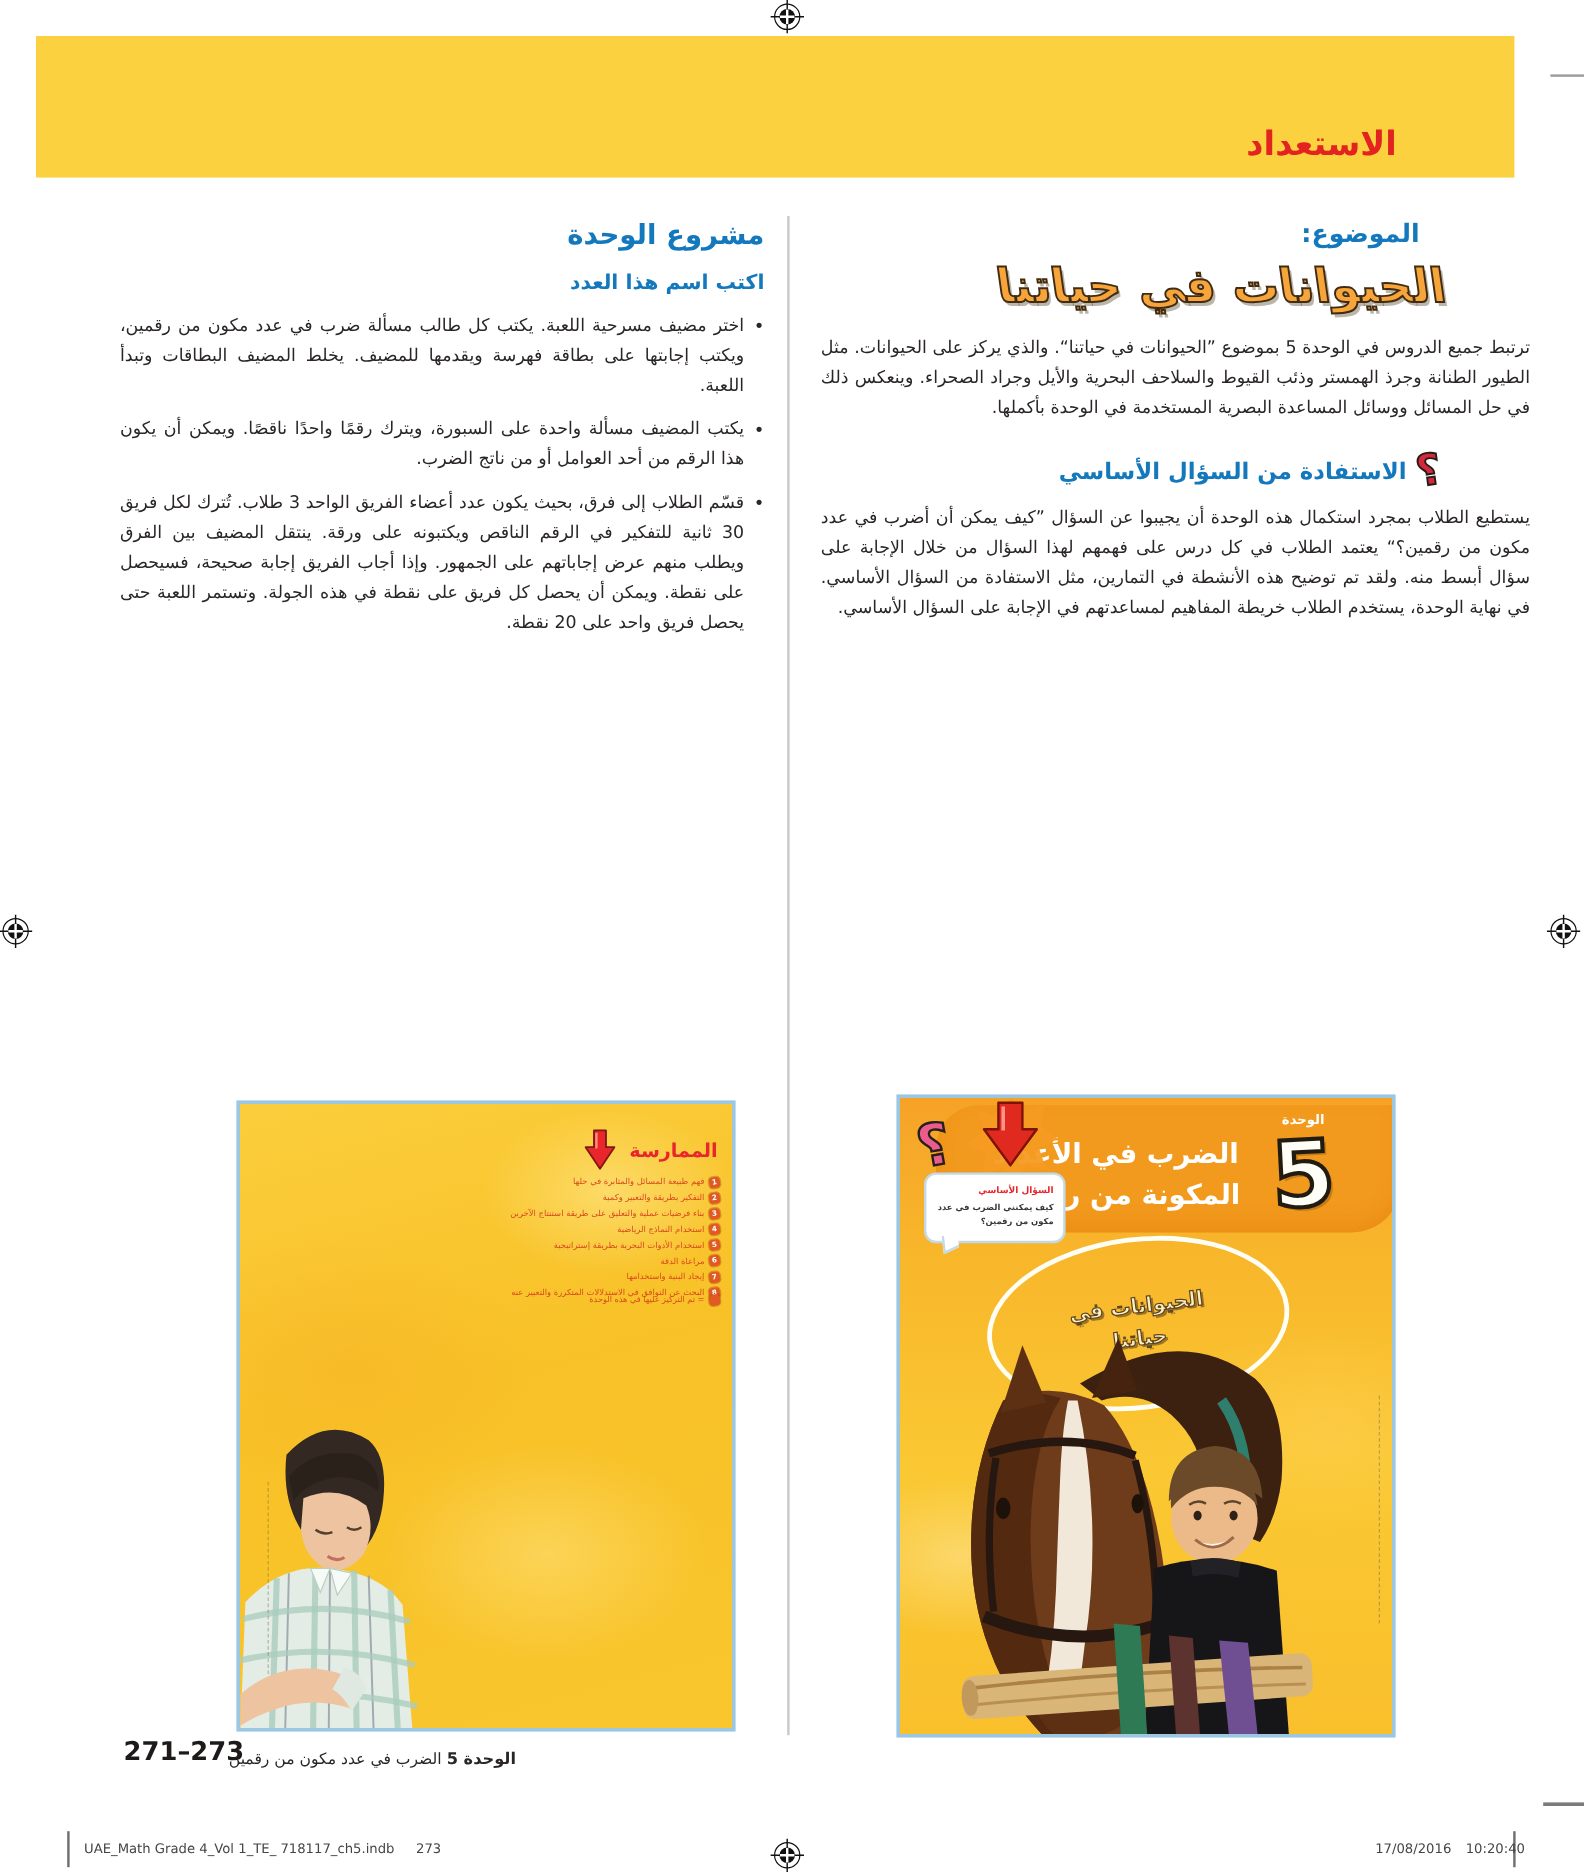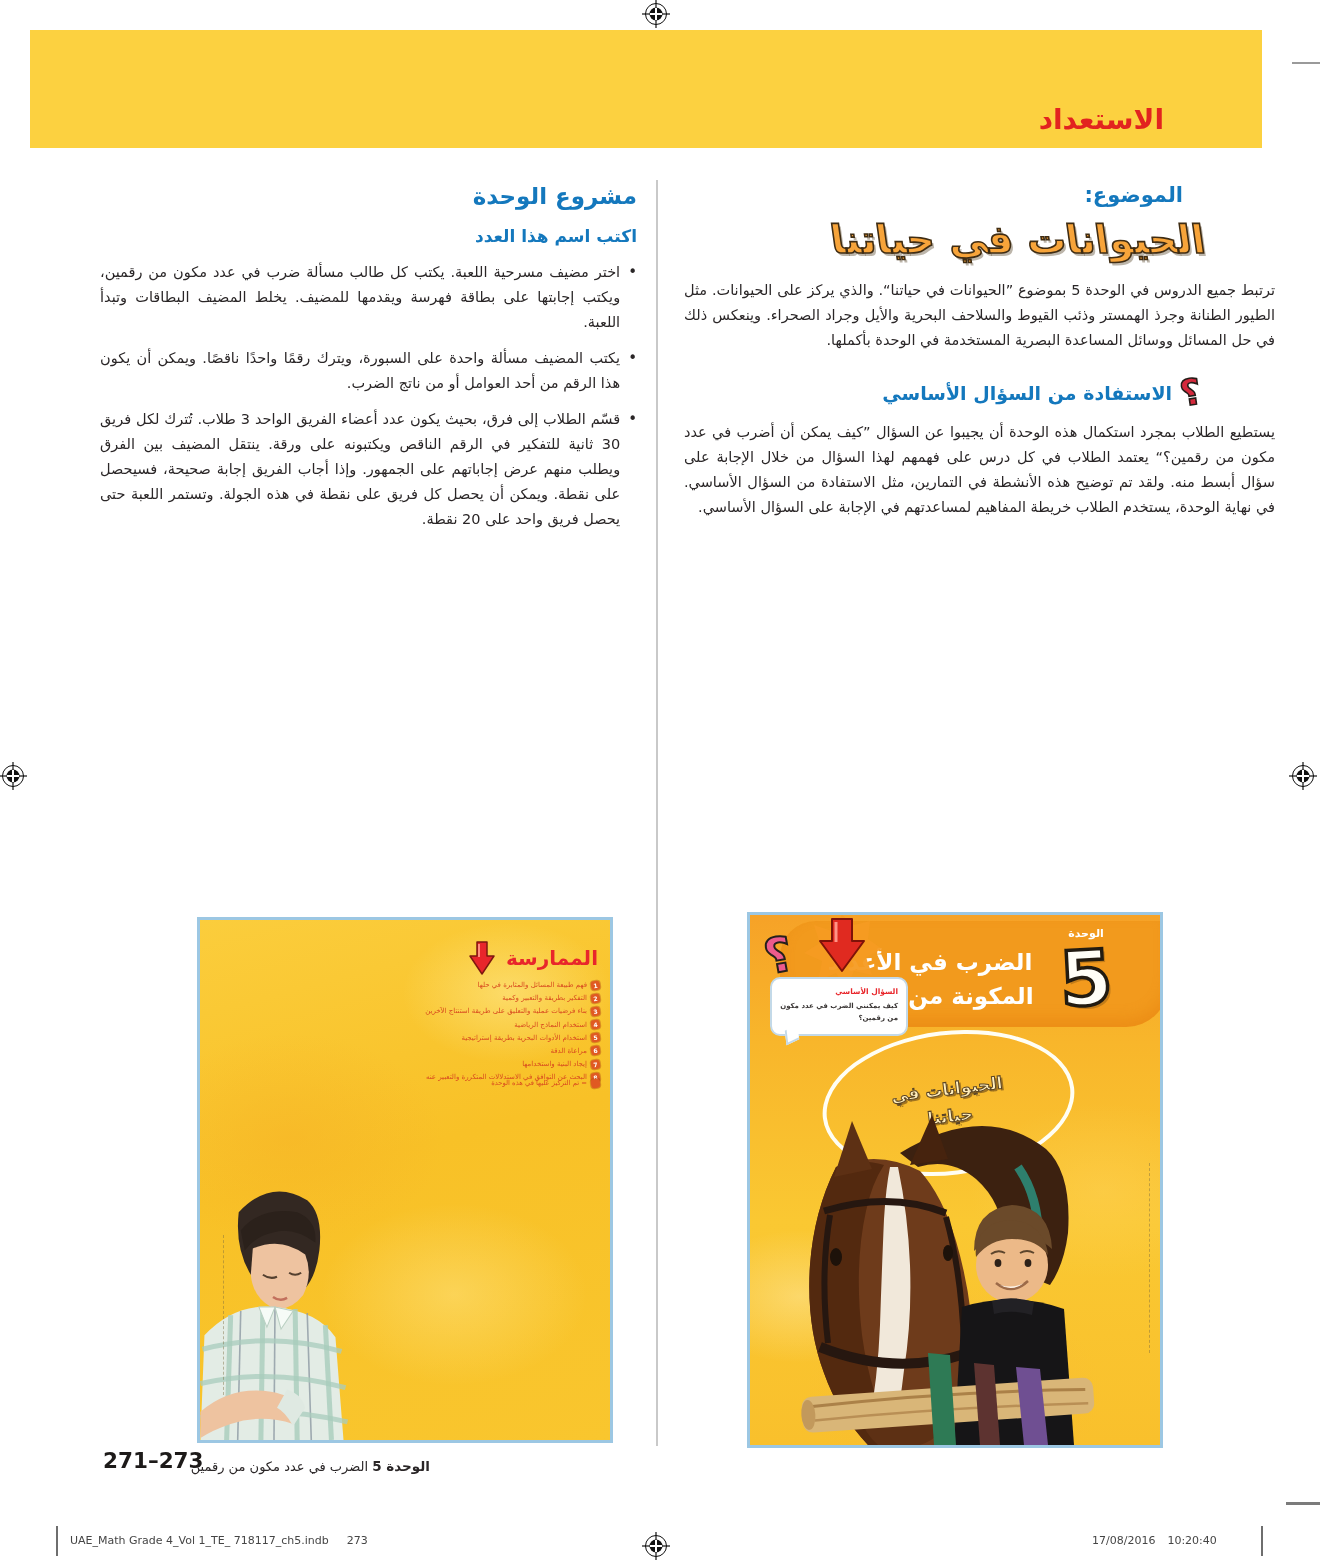--- a/index.html
+++ b/index.html
@@ -43,21 +43,21 @@
 
   
   .practice{position:absolute;left:197px;top:917px;width:416px;height:526px;margin:0;
             border:3px solid #9cc7e3;box-sizing:border-box;overflow:hidden;
             background:
               radial-gradient(150px 100px at 75% 14%, rgba(255,236,150,.55), transparent 70%),
               radial-gradient(220px 150px at 22% 42%, rgba(246,178,38,.5), transparent 70%),
               radial-gradient(190px 130px at 62% 72%, rgba(255,231,140,.45), transparent 70%),
               linear-gradient(165deg,#fbcd3c 0%,#f8c127 45%,#f9c62e 100%);}
   .pt-row{position:absolute;right:12px;top:20px;display:flex;direction:rtl;align-items:center;gap:9px;}
-  .pt-title{color:#e8262b;font-size:20px;font-weight:bold;}
+  .pt-title{color:#e8262b;font-size:16px;font-weight:bold;}
   .p-list{position:absolute;right:10px;top:60px;direction:rtl;}
   .p-item{display:flex;align-items:center;gap:4px;margin-bottom:3.2px;}
   .p-badge{width:9px;height:9px;border-radius:3px;background:#e05a22;color:#fff;font-size:6px;
            font-weight:bold;display:flex;align-items:center;justify-content:center;
            transform:rotate(-8deg);box-shadow:0 0 0 1px rgba(160,50,10,.35);}
   .p-text{color:#d84a1f;font-size:7px;line-height:10px;}
   .p-foot{position:absolute;right:10px;top:158px;display:flex;direction:rtl;align-items:center;gap:4px;}
   .p-foot .p-text{font-size:6.8px;}
   .boy-svg{position:absolute;left:0;bottom:0;}
   .credit{position:absolute;border-left:1px dashed #7c6c40;opacity:.45;}
@@ -76,41 +76,41 @@
   .c-unit{position:absolute;right:34px;top:12px;width:80px;text-align:center;color:#fff;}
   .c-unit-label{font-size:11px;font-weight:bold;line-height:14px;}
   .c-unit-num{font-size:76px;font-weight:bold;line-height:76px;color:#fffef6;
               -webkit-text-stroke:3.5px #221b10;text-shadow:3px 3px 0 rgba(60,40,10,.25);
               transform:rotate(-3deg);}
   .c-title{position:absolute;right:116px;top:30px;width:228px;direction:rtl;text-align:center;
            color:#ffffff;font-size:23px;font-weight:bold;line-height:34px;}
   .c-qmark{position:absolute;left:14px;top:16px;font-size:48px;font-weight:bold;color:#ec5b8d;
            -webkit-text-stroke:2px #26201c;transform:rotate(-10deg);line-height:48px;}
   .c-arrow{position:absolute;left:52px;top:-2px;}
-  .callout{position:absolute;left:20px;top:62px;width:138px;background:#fff;border:2px solid #c3d9e8;
+  .callout{position:absolute;left:20px;top:62px;width:118px;background:#fff;border:2px solid #c3d9e8;
            border-radius:10px;padding:8px 8px 10px;direction:rtl;box-sizing:border-box;}
   .callout::after{content:"";position:absolute;left:13px;bottom:-8px;width:12px;height:12px;background:#fff;
            border-left:2px solid #c3d9e8;border-bottom:2px solid #c3d9e8;transform:rotate(-25deg) skewX(-18deg);}
   .callout-label{color:#e8262b;font-size:7.5px;font-weight:bold;margin-bottom:4px;}
   .callout-text{color:#3a3635;font-size:7px;line-height:12px;font-weight:bold;}
   .oval{position:absolute;left:72px;top:116px;width:245px;height:136px;border:4px solid #fffef4;
         border-radius:50%;transform:rotate(-7deg);display:flex;flex-direction:column;
         align-items:center;justify-content:center;}
   .oval-line{direction:rtl;color:#ffeebc;font-size:17px;font-weight:bold;line-height:27px;
              -webkit-text-stroke:1px #5a4424;text-shadow:2px 2px 0 rgba(101,68,24,.6);}
   .horse-svg{position:absolute;left:0;bottom:0;}
 
   
   .page-range{position:absolute;left:103px;top:1448px;font-size:21.5px;font-weight:bold;color:#1d1a19;}
   .f-unit{position:absolute;left:140px;top:1455px;width:290px;direction:rtl;text-align:right;
           font-size:13px;color:#2a2627;line-height:22px;}
   .f-unit b{font-size:13.5px;}
   .printline{position:absolute;top:1534px;font-size:11px;color:#454545;}
   .pf-left{left:70px;}
-  .pf-right{left:1092px;}
+  .pf-right{left:1146px;}
   .gap{display:inline-block;width:18px;}
 </style>
 </head>
 <body>
 
 <div class="page">
 
   <svg class="regmark" style="left:642px;top:0px" viewBox="0 0 28 28">
     <line x1="14" y1="0" x2="14" y2="28" stroke="#111" stroke-width="1.2"></line>
     <line x1="0" y1="14" x2="28" y2="14" stroke="#111" stroke-width="1.2"></line>

